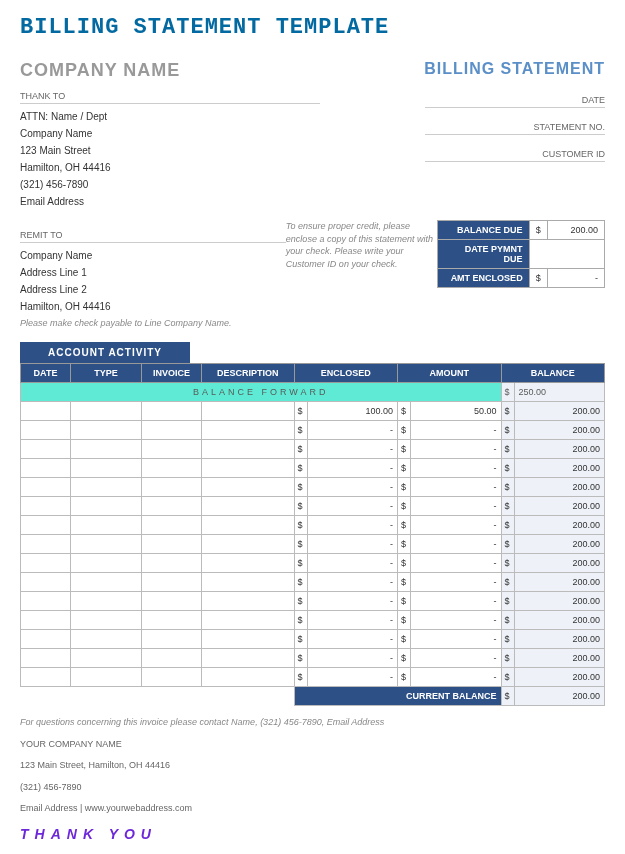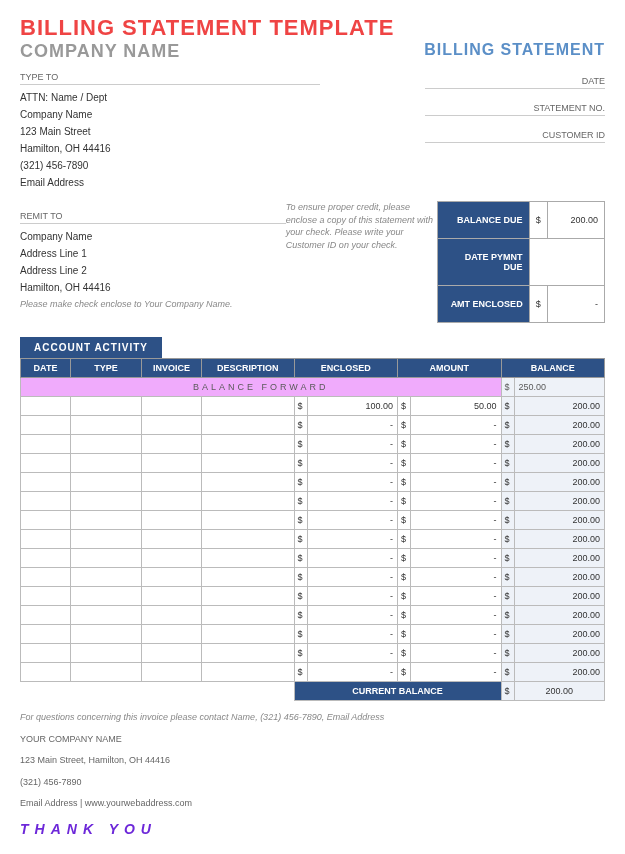--- a/index.html
+++ b/index.html
@@ -1,40 +1,40 @@
 <!DOCTYPE html>
 <html><head>
 <meta charset="utf-8">
 <style>
 *{box-sizing:border-box;margin:0;padding:0}
 body{font-family:Arial,sans-serif;background:#fff;width:625px;height:854px;padding:15px 20px;font-size:10px;color:#333}
-.main-title{font-family:Liberation Sans, sans-serif;font-size:22px;font-weight:bold;color:#ef4444;letter-spacing:1px;margin-bottom:0}
+.main-title{font-family:Liberation Mono, monospace;font-size:22px;font-weight:bold;color:#0369a1;letter-spacing:1px;margin-bottom:20px}
 .hrow{display:flex;justify-content:space-between;align-items:flex-start}
 .company-name{font-size:18px;font-weight:bold;color:#999;letter-spacing:1px}
 .billing-stmt{font-size:16px;font-weight:bold;color:#5b8fc7;letter-spacing:1px}
 .section{margin-top:10px}
 .section-label{font-size:9px;color:#666;border-bottom:1px solid #ccc;padding-bottom:2px;margin-bottom:4px}
 .addr-line{font-size:10px;color:#333;line-height:1.7}
 .note{font-size:9px;font-style:italic;color:#888;margin-top:3px}
 .right-col{width:180px;text-align:right}
 .meta-label{font-size:9px;color:#666;border-bottom:1px solid #ccc;padding-bottom:2px;margin-top:14px}
 .credit-note{font-size:9px;font-style:italic;color:#888;width:170px;line-height:1.4}
 .balance-tbl{border-collapse:collapse;width:190px}
-.balance-tbl td{border:1px solid #aaa;padding:13px 6px;font-size:9px}
+.balance-tbl td{border:1px solid #aaa;padding:4px 6px;font-size:9px}
 .balance-tbl .lbl{background:#2d5186;color:#fff;font-weight:bold;text-align:right;width:55%}
 .balance-tbl .val{text-align:right;background:#fff}
 .balance-tbl .cur{text-align:left;width:10px}
-.activity-tab{background:#2d5186;color:#fff;font-weight:bold;font-size:10px;padding:5px 14px;display:inline-block;margin-top:14px;letter-spacing:1px}
+.activity-tab{background:#2d5186;color:#fff;font-weight:bold;font-size:10px;padding:5px 28px;display:inline-block;margin-top:14px;letter-spacing:1px}
 .grid{width:100%;border-collapse:collapse;margin-top:0}
 .grid th{background:#2d5186;color:#fff;font-size:9px;font-weight:bold;padding:4px 3px;border:1px solid #999;text-align:center}
 .grid td{border:1px solid #bbb;font-size:9px;padding:3px 4px;height:19px;text-align:right}
-.grid .fwd-row td{background:#f0abfc;text-align:center;letter-spacing:3px;font-size:9px;color:#5a5a5a}
+.grid .fwd-row td{background:#5eead4;text-align:center;letter-spacing:3px;font-size:9px;color:#5a5a5a}
 .grid .cur{width:10px;text-align:left;padding-left:3px}
 .grid .balcol{background:#eef2f8}
-.curbal-row td{background:#2d5186;color:#fff;font-weight:bold;text-align:center;font-size:9px}
+.curbal-row td{background:#2d5186;color:#fff;font-weight:bold;text-align:right;font-size:9px}
 .curbal-row .white{background:#eef2f8;color:#333;font-weight:normal}
 .footer{text-align:left;font-size:9px;font-style:italic;color:#888;margin-top:10px;line-height:1.5}
 .footer .cn{font-style:normal;font-weight:normal;color:#666;margin-top:8px}
 .thanks{font-size:14px;font-weight:bold;color:#6d28d9;letter-spacing:6px;margin-top:8px}
 .top-block{display:flex;justify-content:space-between}
 .left-block{width:300px}
 .mid-row{display:flex;justify-content:space-between;align-items:flex-start;margin-top:10px}
 </style>
 </head>
 <body>
@@ -44,21 +44,21 @@
 <div class="main-title">BILLING STATEMENT TEMPLATE</div>
 
 <div class="hrow">
   <div class="company-name">COMPANY NAME</div>
   <div class="billing-stmt">BILLING STATEMENT</div>
 </div>
 
 <div class="top-block">
   <div class="left-block">
     <div class="section">
-      <div class="section-label">TYPE TO</div>
+      <div class="section-label">THANK TO</div>
       <div id="billto-lines">
           <div class="addr-line">ATTN: Name / Dept</div>
           <div class="addr-line">Company Name</div>
           <div class="addr-line">123 Main Street</div>
           <div class="addr-line">Hamilton, OH  44416</div>
           <div class="addr-line">(321) 456-7890</div>
           <div class="addr-line">Email Address</div>
         </div>
     </div>
   </div>
@@ -72,21 +72,21 @@
 <div class="mid-row">
   <div class="left-block">
     <div class="section">
       <div class="section-label">REMIT TO</div>
       <div id="remitto-lines">
           <div class="addr-line">Company Name</div>
           <div class="addr-line">Address Line 1</div>
           <div class="addr-line">Address Line 2</div>
           <div class="addr-line">Hamilton, OH  44416</div>
         </div>
-      <div class="note">Please make check enclose to  Your Company Name.</div>
+      <div class="note">Please make check payable to  Line Company Name.</div>
     </div>
   </div>
   <div class="credit-note">To ensure proper credit, please enclose a copy of this statement with your check.  Please write your Customer ID on your check.</div>
   <table class="balance-tbl">
     <tbody>
         <tr>
           <td class="lbl">BALANCE DUE</td>
           <td class="cur">$</td>
           <td class="val">200.00</td>
         </tr>

